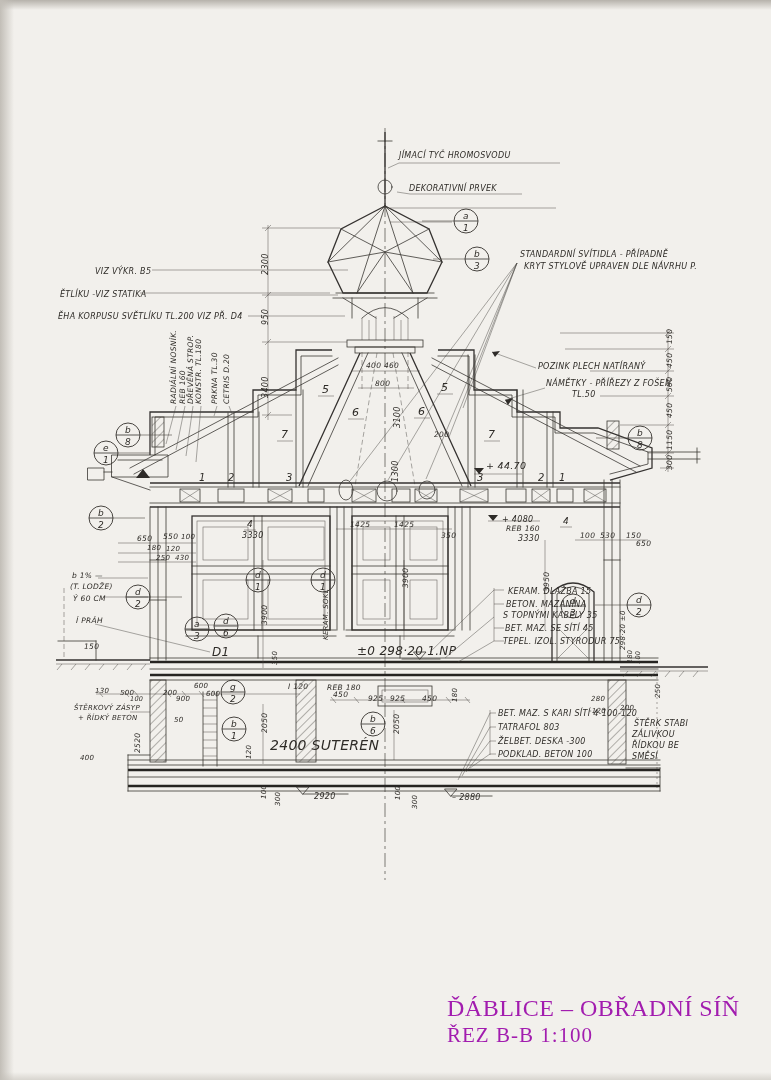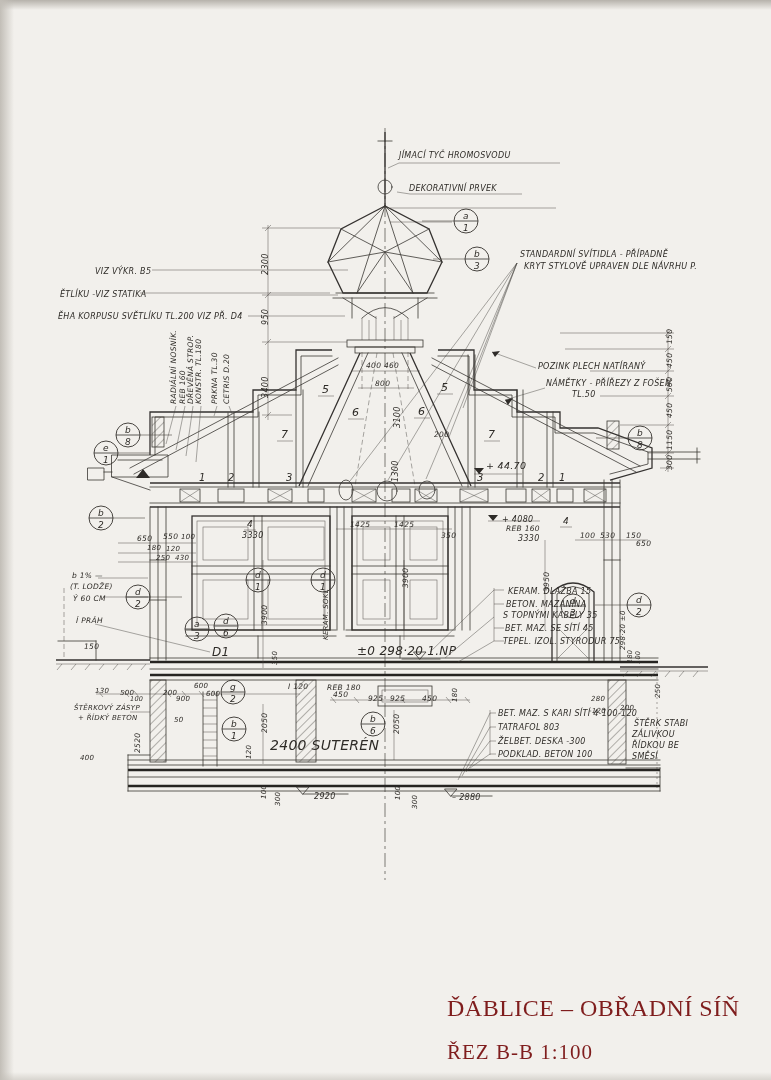--- a/index.html
+++ b/index.html
@@ -16,24 +16,24 @@
   svg{position:absolute;left:0;top:0;}
   .ln{stroke:#3a3733;fill:none;stroke-width:.8;stroke-linecap:square;}
   .lt{stroke:#4a4742;fill:none;stroke-width:.55;opacity:.85;}
   .md{stroke:#353230;fill:none;stroke-width:1.3;}
   .hv{stroke:#262421;fill:none;stroke-width:2.5;}
   .dsh{stroke-dasharray:5 3;}
   .cl{stroke-dasharray:14 4 3 4;stroke:#4a4742;stroke-width:.7;fill:none;}
   .fil{fill:#2e2b28;stroke:none;}
   .hand{font-family:"DejaVu Sans",sans-serif;font-style:italic;fill:#2e2b27;letter-spacing:.3px;}
   .bubble circle{stroke:#34312d;fill:none;stroke-width:.9;}
-  .title-block{position:absolute;left:447px;top:995px;z-index:4;color:#7f1d1d;
+  .title-block{position:absolute;left:447px;top:995px;z-index:4;color:#a21caf;
         font-family:"Liberation Serif","DejaVu Serif",serif;}
   .title-block .t1{font-size:24px;letter-spacing:.5px;}
-  .title-block .t2{font-size:21px;margin-top:18px;letter-spacing:1px;}
+  .title-block .t2{font-size:21px;margin-top:1px;letter-spacing:1px;}
 </style>
 </head>
 <body>
 
 <div id="page">
   <div class="edge-r"></div>
   <div class="edge-b"></div>
 
   <svg width="771" height="1080" viewBox="0 0 771 1080">
     <defs>

